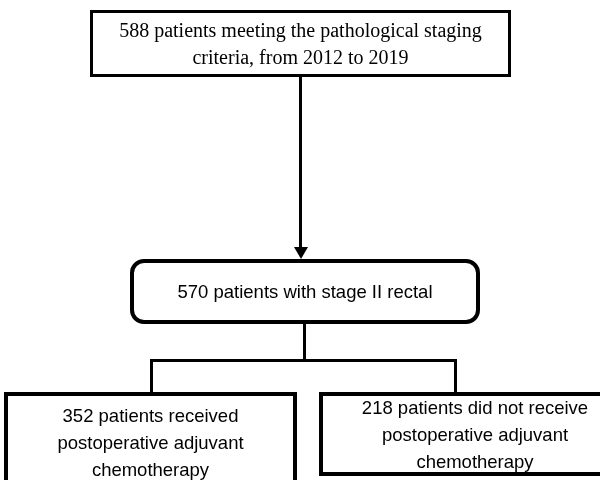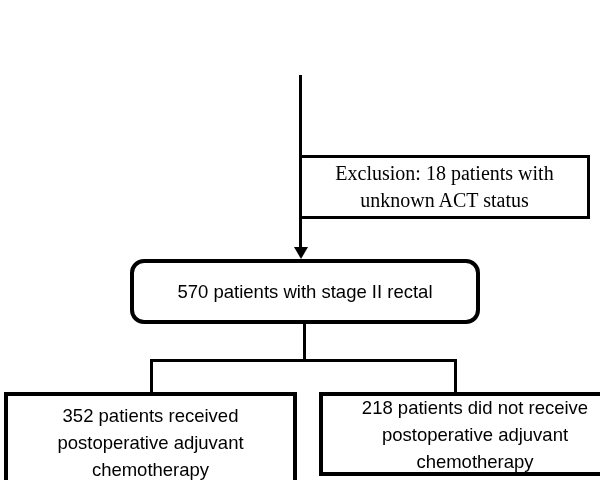--- a/index.html
+++ b/index.html
@@ -63,28 +63,28 @@
   #conn-left-drop { left: 150px; top: 359px; width: 3px;   height: 35px; }
   #conn-right-drop{ left: 454px; top: 359px; width: 3px;   height: 35px; }
   #box-act        { left: 4px;   top: 392px; width: 293px; height: 101px; }
   #box-no-act     { left: 319px; top: 392px; width: 312px; height: 84px; }
 </style>
 </head>
 <body>
 
 <div class="canvas">
 
+  <div class="box serif" id="box-total">
+    <div class="txt-line">588 patients meeting the pathological staging</div>
+    <div class="txt-line">criteria, from 2012 to 2019</div>
+  </div>
 
   <div class="conn" id="conn-top-vert"></div>
   <div class="arrow-down" id="arrow-enrolled"></div>
 
-  <div class="box serif" id="box-exclusion">
-    <div class="txt-line">Exclusion: 18 patients with</div>
-    <div class="txt-line">unknown ACT status</div>
-  </div>
 
   <div class="box sans" id="box-enrolled">
     <div class="txt-line">570 patients with stage II rectal</div>
   </div>
 
   <div class="conn" id="conn-mid-stem"></div>
   <div class="conn" id="conn-split-h"></div>
   <div class="conn" id="conn-left-drop"></div>
   <div class="conn" id="conn-right-drop"></div>
 

